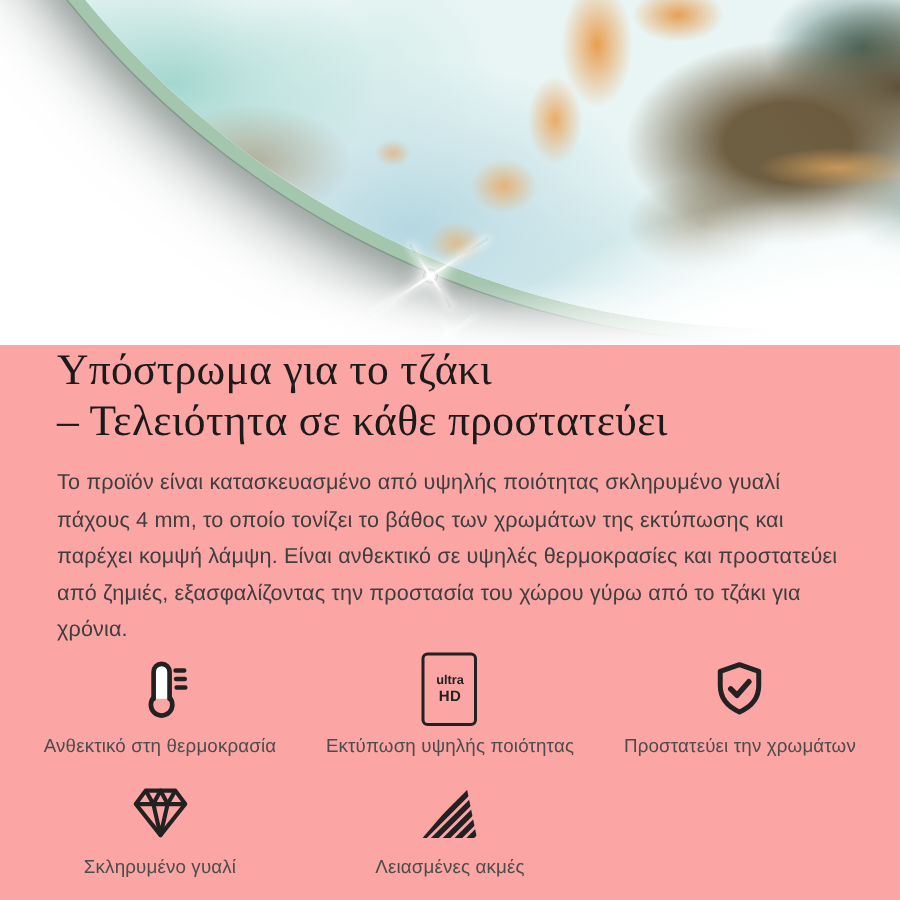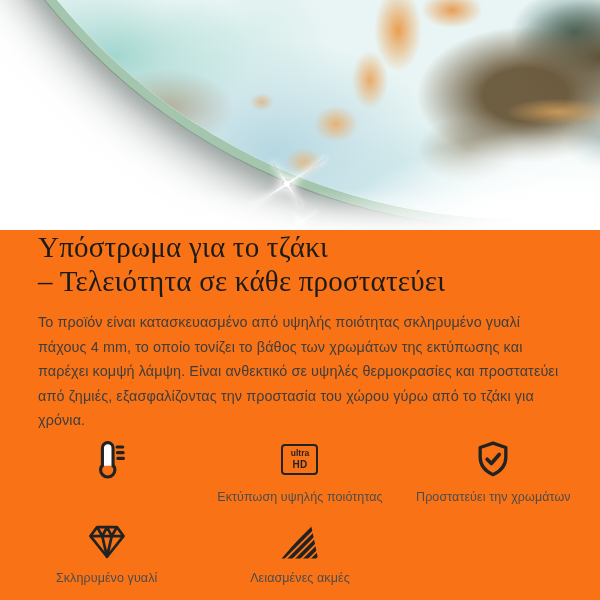--- a/index.html
+++ b/index.html
@@ -1,17 +1,17 @@
 <!DOCTYPE html>
 <html><head>
 <meta charset="utf-8">
 <style>
   html,body{margin:0;padding:0;background:#ffffff;}
   body{width:600px;height:600px;overflow:hidden;font-family:"Liberation Sans","DejaVu Sans",sans-serif;}
-  .page{position:relative;width:600px;height:600px;background:#f97316;}
+  .page{position:relative;width:600px;height:600px;background:#fca5a5;}
 
   
   .hero{position:relative;width:600px;height:230px;overflow:hidden;background:#fff;}
   .glass-disc{
     position:absolute;left:-88px;top:-988px;width:1216px;height:1216px;
     border-radius:50%;box-sizing:border-box;border:9px solid #a4c5ae;overflow:hidden;
     background:#e9f5f4;
     box-shadow:0 0 0 1px rgba(82,122,95,.4),
                -10px 24px 40px -4px rgba(110,122,116,.55),
                -4px 9px 16px rgba(110,122,116,.32),
@@ -74,21 +74,21 @@
     font-size:14.4px;line-height:24.5px;color:#3e3e3e;letter-spacing:.1px;
   }
 
   
   .features{display:grid;grid-template-columns:repeat(3,1fr);row-gap:14px;padding:2px 10px 0 10px;margin-top:2px;}
   .feature{display:flex;flex-direction:column;align-items:center;}
   .feature .icon-slot{height:46px;display:flex;align-items:center;justify-content:center;}
   .feature .label{margin-top:7px;font-size:12.5px;color:#4c4c4c;text-align:center;letter-spacing:.1px;}
   .icon-svg{display:block;}
   .uhd-box{
-    width:37px;height:31px;border:2.6px solid #222;border-radius:4px;box-sizing:border-box;
+    width:37px;height:49px;border:2.6px solid #222;border-radius:4px;box-sizing:border-box;
     display:flex;flex-direction:column;align-items:center;justify-content:center;color:#222;
   }
   .uhd-top{font-size:8.5px;font-weight:700;line-height:9px;}
   .uhd-bottom{font-size:10px;font-weight:800;line-height:13px;letter-spacing:.2px;}
 </style>
 </head>
 <body>
 
 <div class="page">
 
@@ -120,20 +120,21 @@
   <div class="features">
 
     <div class="feature">
       <div class="icon-slot">
         <svg class="icon-svg" width="44" height="44" viewBox="0 0 24 24" fill="none" stroke="#222" stroke-width="1.7" stroke-linecap="round">
           <circle cx="12.4" cy="17.4" r="3.9"></circle>
           <path d="M9.5 15.2 V5.4 a2.9 2.9 0 0 1 5.8 0 V15.2" fill="#fff"></path>
           <path d="M17.5 4.9 h3.1 M17.7 8 h3.1 M17.9 11.1 h3.1"></path>
         </svg>
       </div>
+      <div class="label">Ανθεκτικό στη θερμοκρασία</div>
     </div>
 
     <div class="feature">
       <div class="icon-slot">
         <div class="uhd-box">
           <div class="uhd-top">ultra</div>
           <div class="uhd-bottom">HD</div>
         </div>
       </div>
       <div class="label">Εκτύπωση υψηλής ποιότητας</div>

